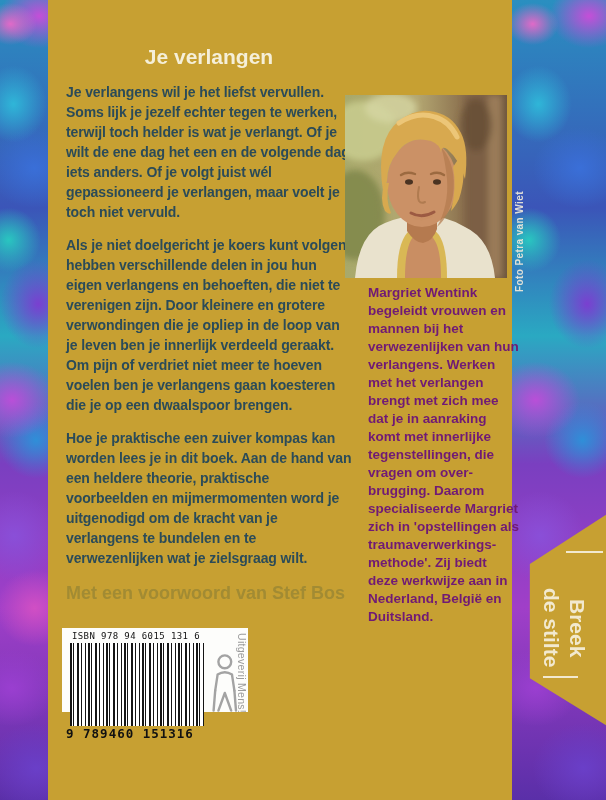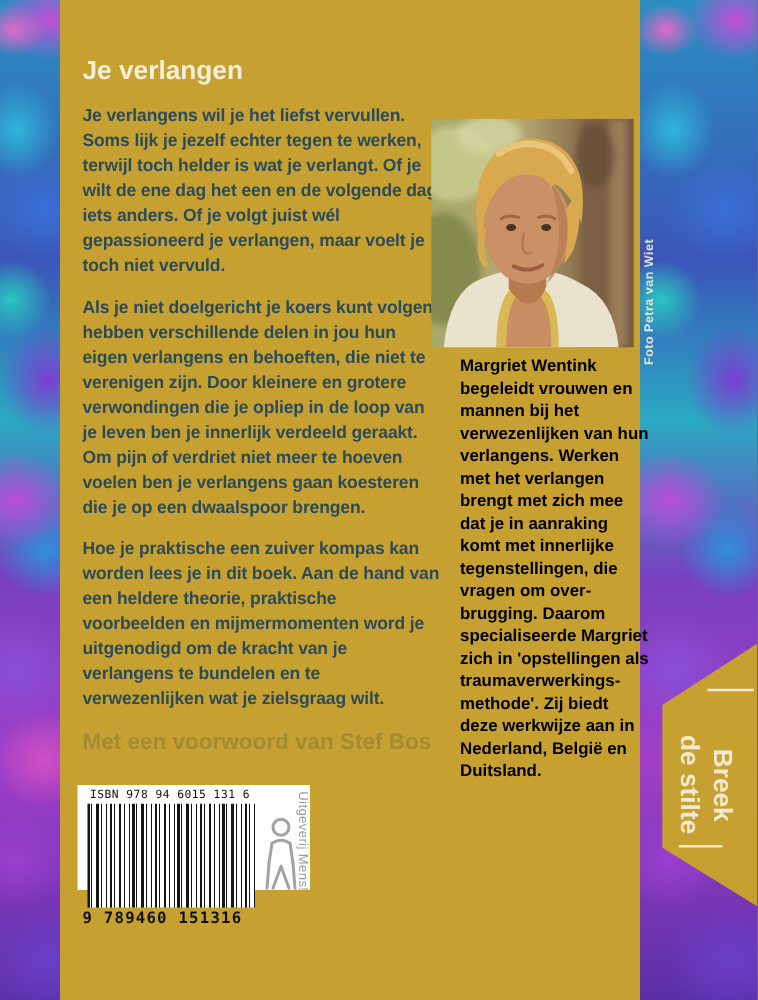--- a/index.html
+++ b/index.html
@@ -24,28 +24,28 @@
       radial-gradient(62px 62px at 72% 76%, #d14fc4 0%, rgba(0,0,0,0) 62%),
       radial-gradient(72px 62px at 25% 86%, #9a3fd0 0%, rgba(0,0,0,0) 62%),
       radial-gradient(82px 72px at 76% 96%, #6a3fc8 0%, rgba(0,0,0,0) 62%),
       linear-gradient(180deg,#2a8fc0 0%,#3b55b8 26%,#2aa9c2 42%,#7a3fc0 58%,#a03fc8 76%,#5a2fa8 100%);
   }
   .strip-left{left:0;width:48px;}
   .strip-right{left:512px;width:94px;}
 
   
   .main-col{position:absolute;left:66px;top:44px;width:286px;z-index:2;}
-  .title{margin:0;font-size:21px;line-height:25px;font-weight:bold;color:#f5efd9;}
+  .title{margin:0;font-size:21px;line-height:25px;font-weight:bold;color:#f5efd9;text-align:center;}
   .subtitle{margin:0;font-size:21px;line-height:27px;font-weight:bold;color:#a28b33;}
   .para{margin:13px 0 0 0;font-size:14px;line-height:20px;font-weight:bold;color:#2b4b58;letter-spacing:-0.1px;}
   .foreword{margin:15px 0 0 0;font-size:18px;line-height:20px;font-weight:bold;color:#a28b33;}
 
   
   .bio{position:absolute;left:368px;top:284px;width:152px;z-index:2;
-       font-size:13.5px;line-height:18px;font-weight:bold;color:#000000;}
+       font-size:13.5px;line-height:18px;font-weight:bold;color:#701a75;}
 
   
   .photo{position:absolute;left:345px;top:95px;width:162px;height:183px;z-index:2;}
   .photo svg{display:block;width:100%;height:100%;}
 
   
   .credit{position:absolute;left:514px;top:162px;height:130px;z-index:3;
           writing-mode:vertical-rl;transform:rotate(180deg);
           font-size:10px;letter-spacing:0.4px;color:#efe9da;opacity:0.92;font-weight:bold;}
 

